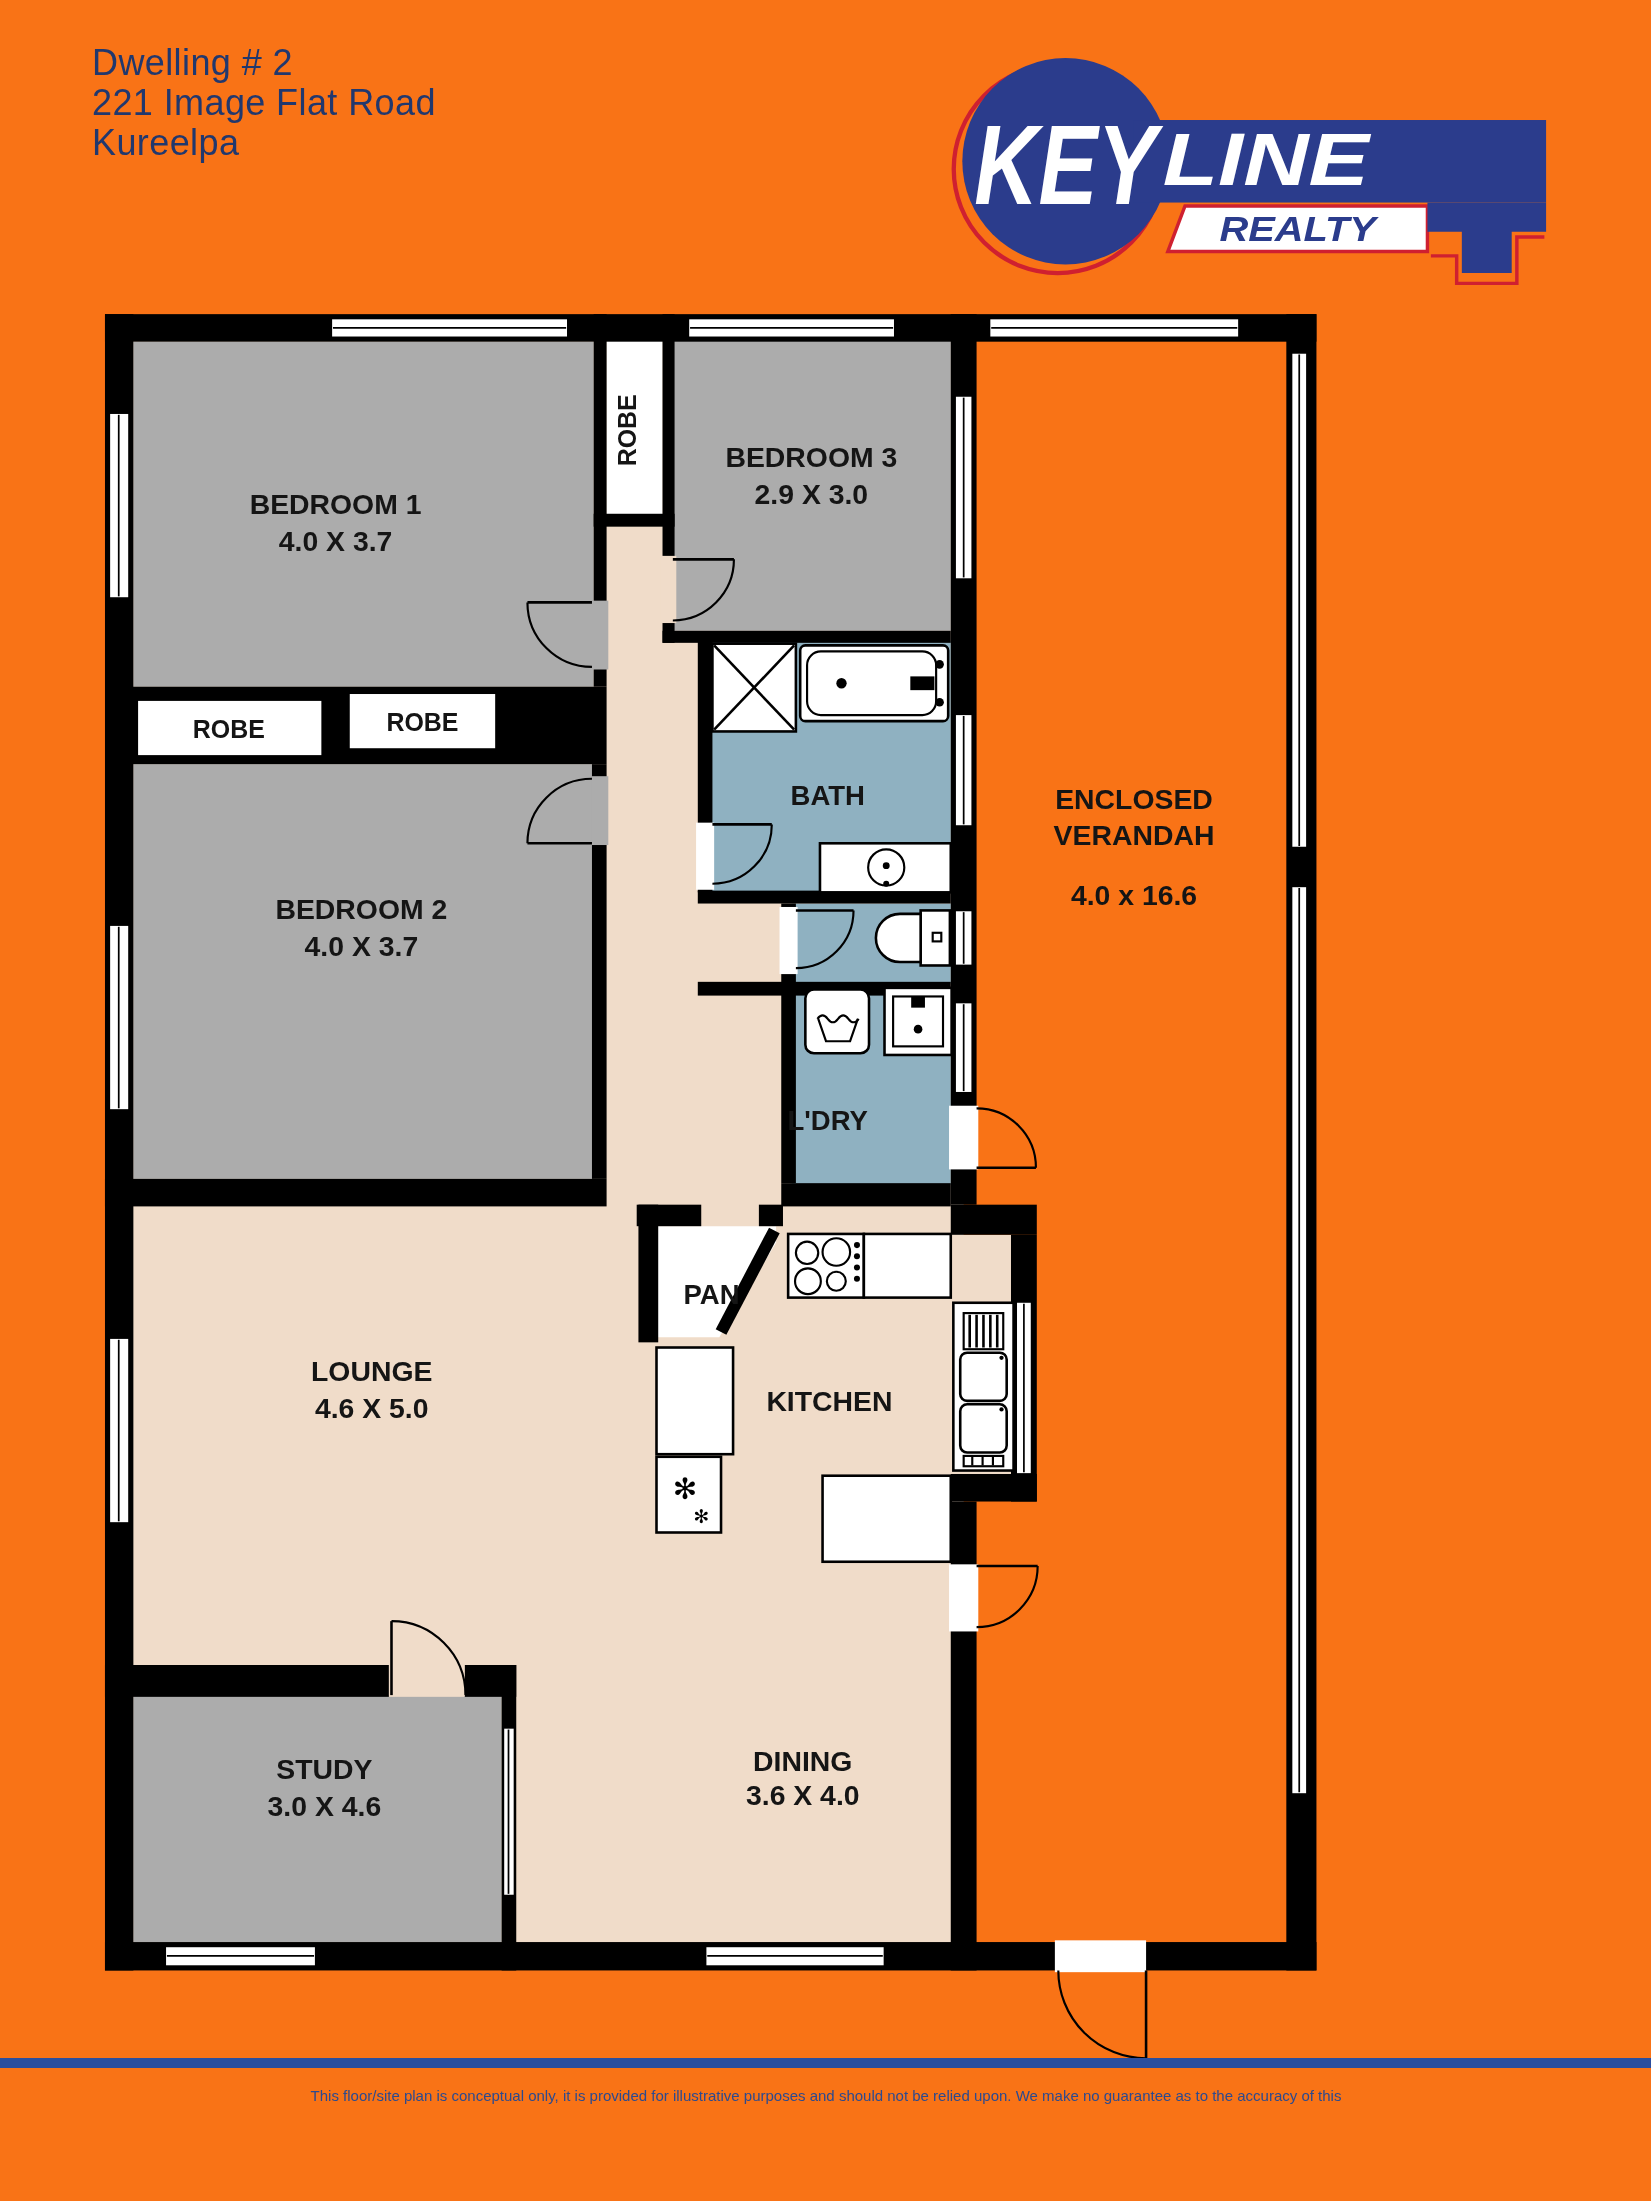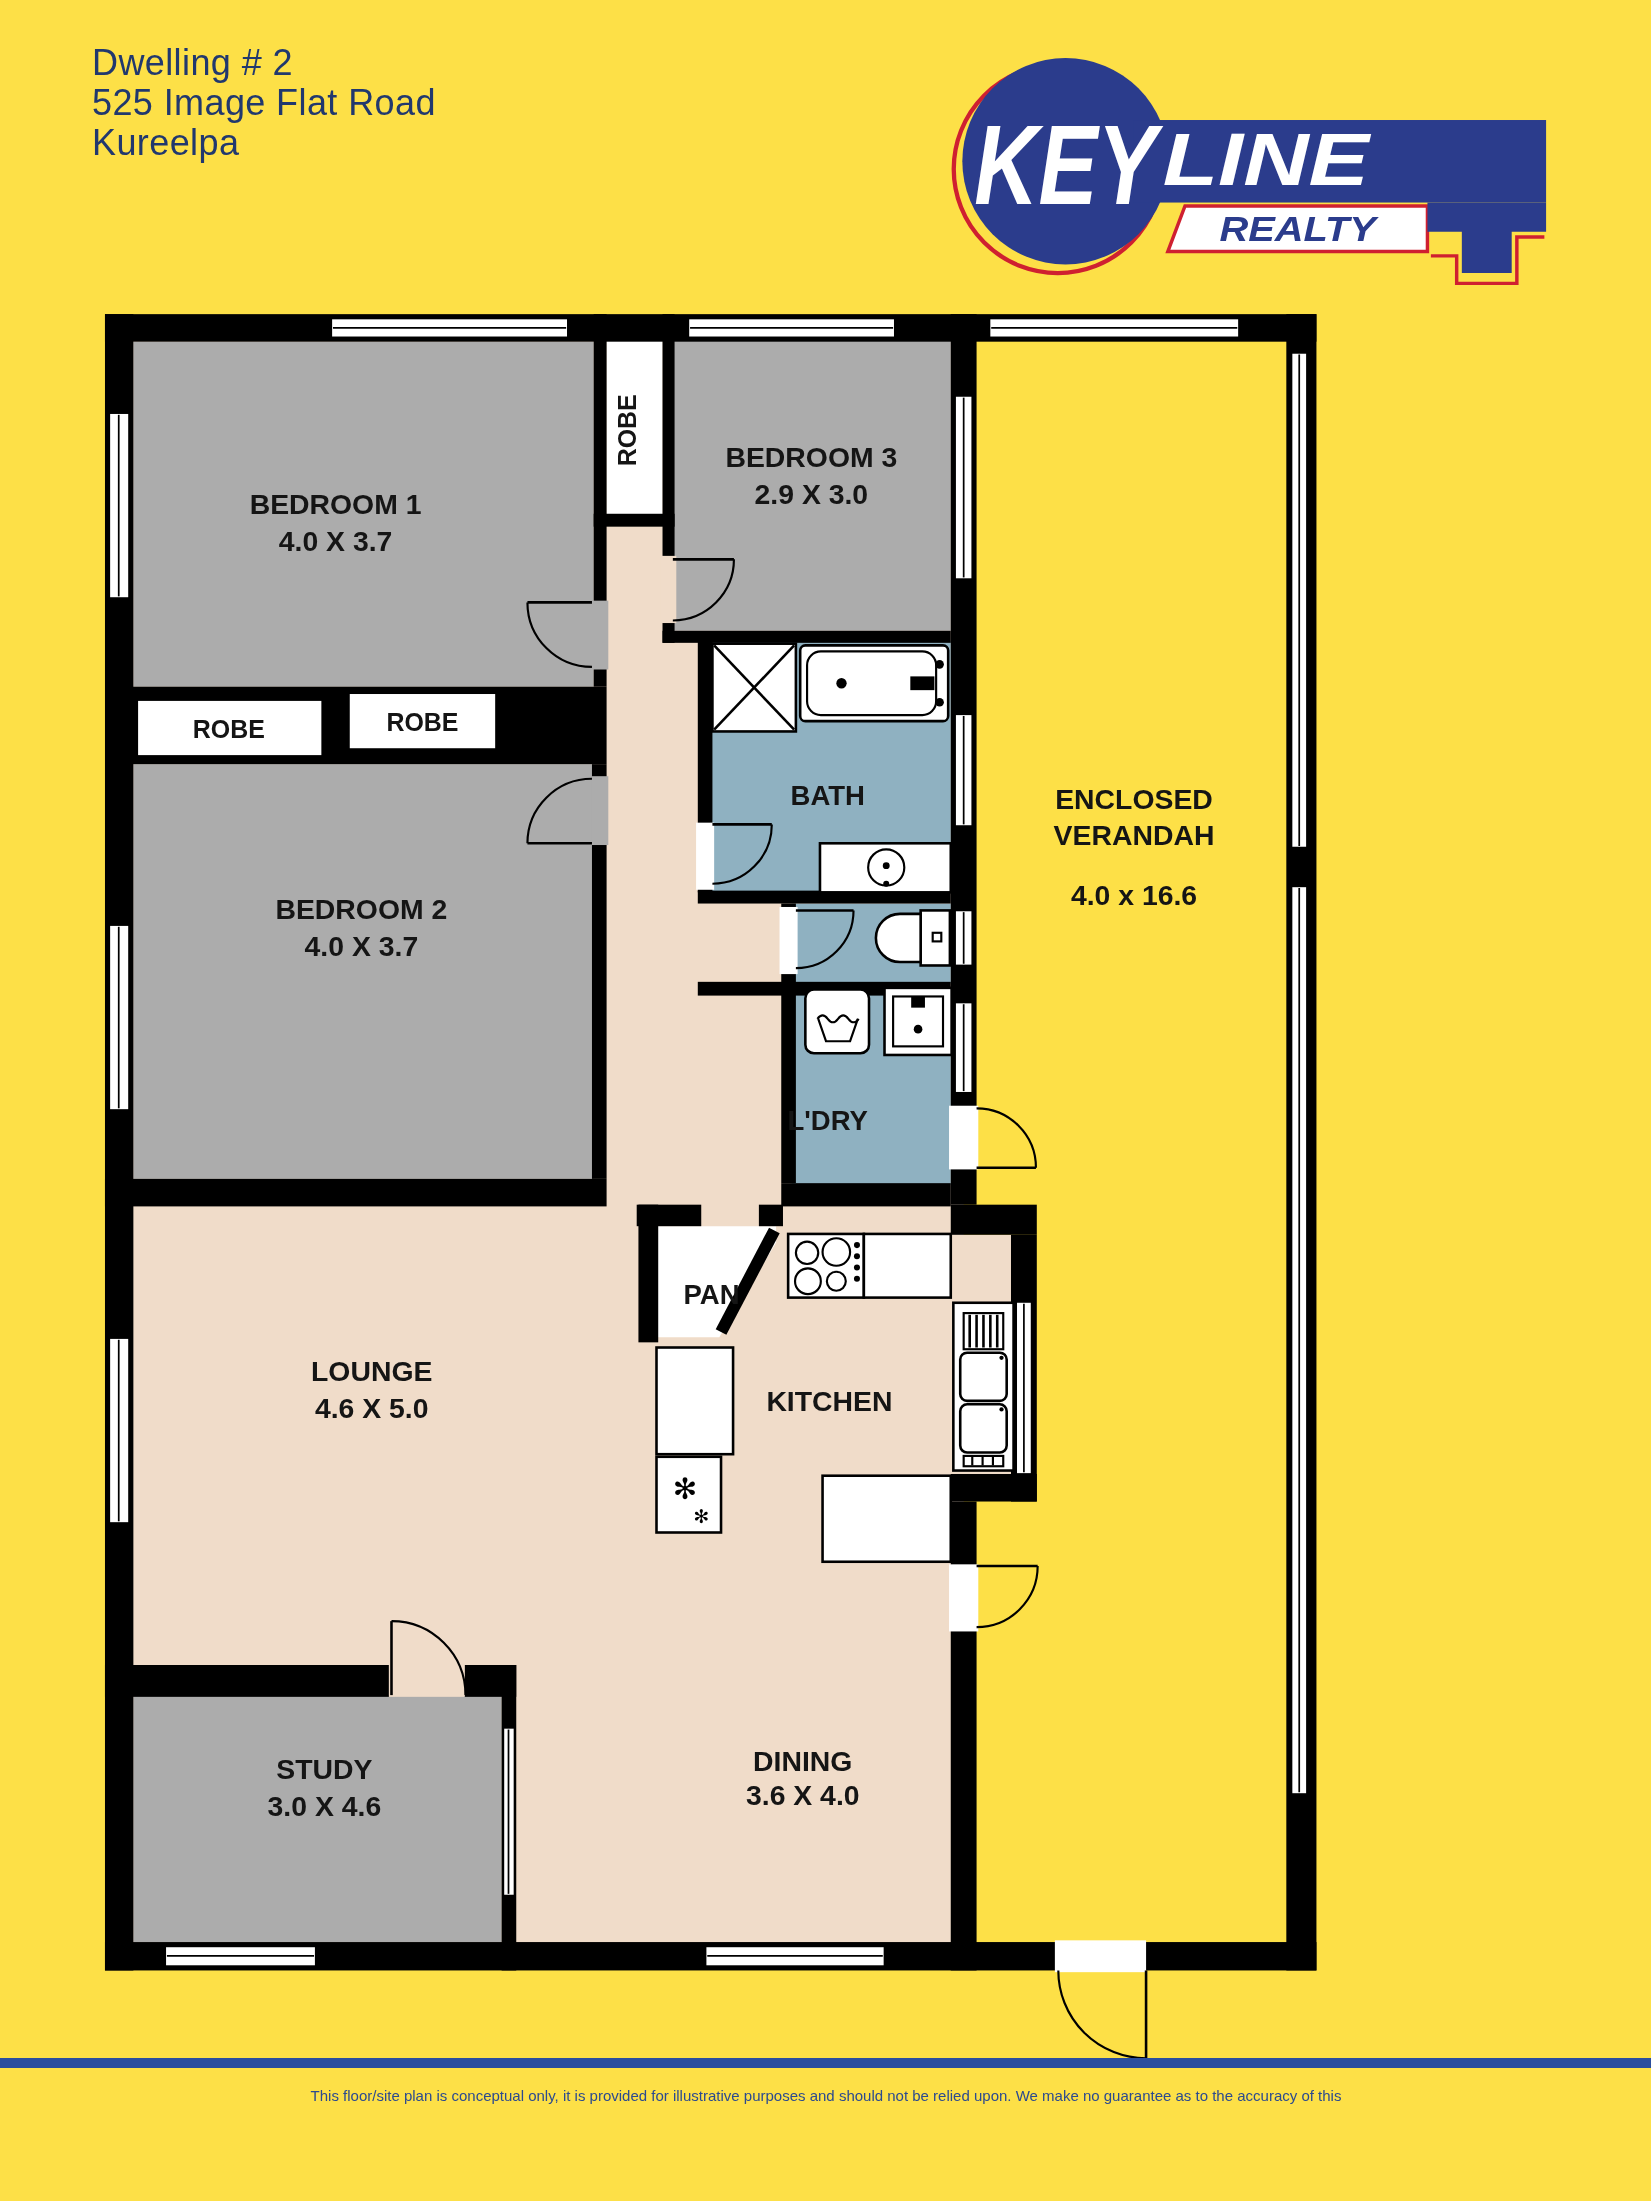--- a/index.html
+++ b/index.html
@@ -1,16 +1,16 @@
 <!DOCTYPE html>
 <html style="font-size:13.8px"><head>
 <meta charset="utf-8">
 <style>
   html,body{margin:0;padding:0;background:#fff;}
-  .page{position:relative;width:1652px;height:2202px;background:#fde047;overflow:hidden;
+  .page{position:relative;width:1652px;height:2202px;background:#f97316;overflow:hidden;
         font-family:"Liberation Sans",sans-serif;}
   .title-block{position:absolute;left:92px;top:43px;color:#21386e;font-size:36px;line-height:40px;
         font-weight:400;letter-spacing:0.4px;}
   .plan-svg{position:absolute;left:0;top:0;}
   .logo-svg{position:absolute;left:946px;top:34px;}
   .f-wall{fill:#000;}
   .f-floor{fill:#f0dcc9;}
   .f-gray{fill:#acacac;}
   .f-wet{fill:#8fb1c1;}
   .f-white{fill:#fff;}
@@ -31,21 +31,21 @@
         font-size:15px;line-height:27px;}
   .disclaimer div{white-space:nowrap;}
 </style>
 </head>
 <body>
 
 <div class="page">
 
   <div class="title-block">
     <div>Dwelling # 2</div>
-    <div>525 Image Flat Road</div>
+    <div>221 Image Flat Road</div>
     <div>Kureelpa</div>
   </div>
 
   <svg class="logo-svg" width="619" height="258" viewBox="1100 40 720 300">
     <circle cx="1230" cy="197" r="121" fill="none" stroke="#cf2030" stroke-width="5"></circle>
     <circle cx="1239" cy="188" r="120" fill="#2b3c8c"></circle>
     <rect x="1318" y="140" width="480" height="96" fill="#2b3c8c"></rect>
     <text x="1239" y="238" text-anchor="middle" font-family="Liberation Sans, sans-serif" font-size="132" font-weight="bold" font-style="italic" fill="#fff" textLength="212" lengthAdjust="spacingAndGlyphs">KEY</text>
     <text x="1352" y="216" font-family="Liberation Sans, sans-serif" font-size="86" font-weight="bold" font-style="italic" fill="#fff" textLength="240" lengthAdjust="spacingAndGlyphs">LINE</text>
     <path d="M1378,240 L1660,240 L1660,293 L1358,293 Z" fill="#fff" stroke="#cf2030" stroke-width="4"></path>

